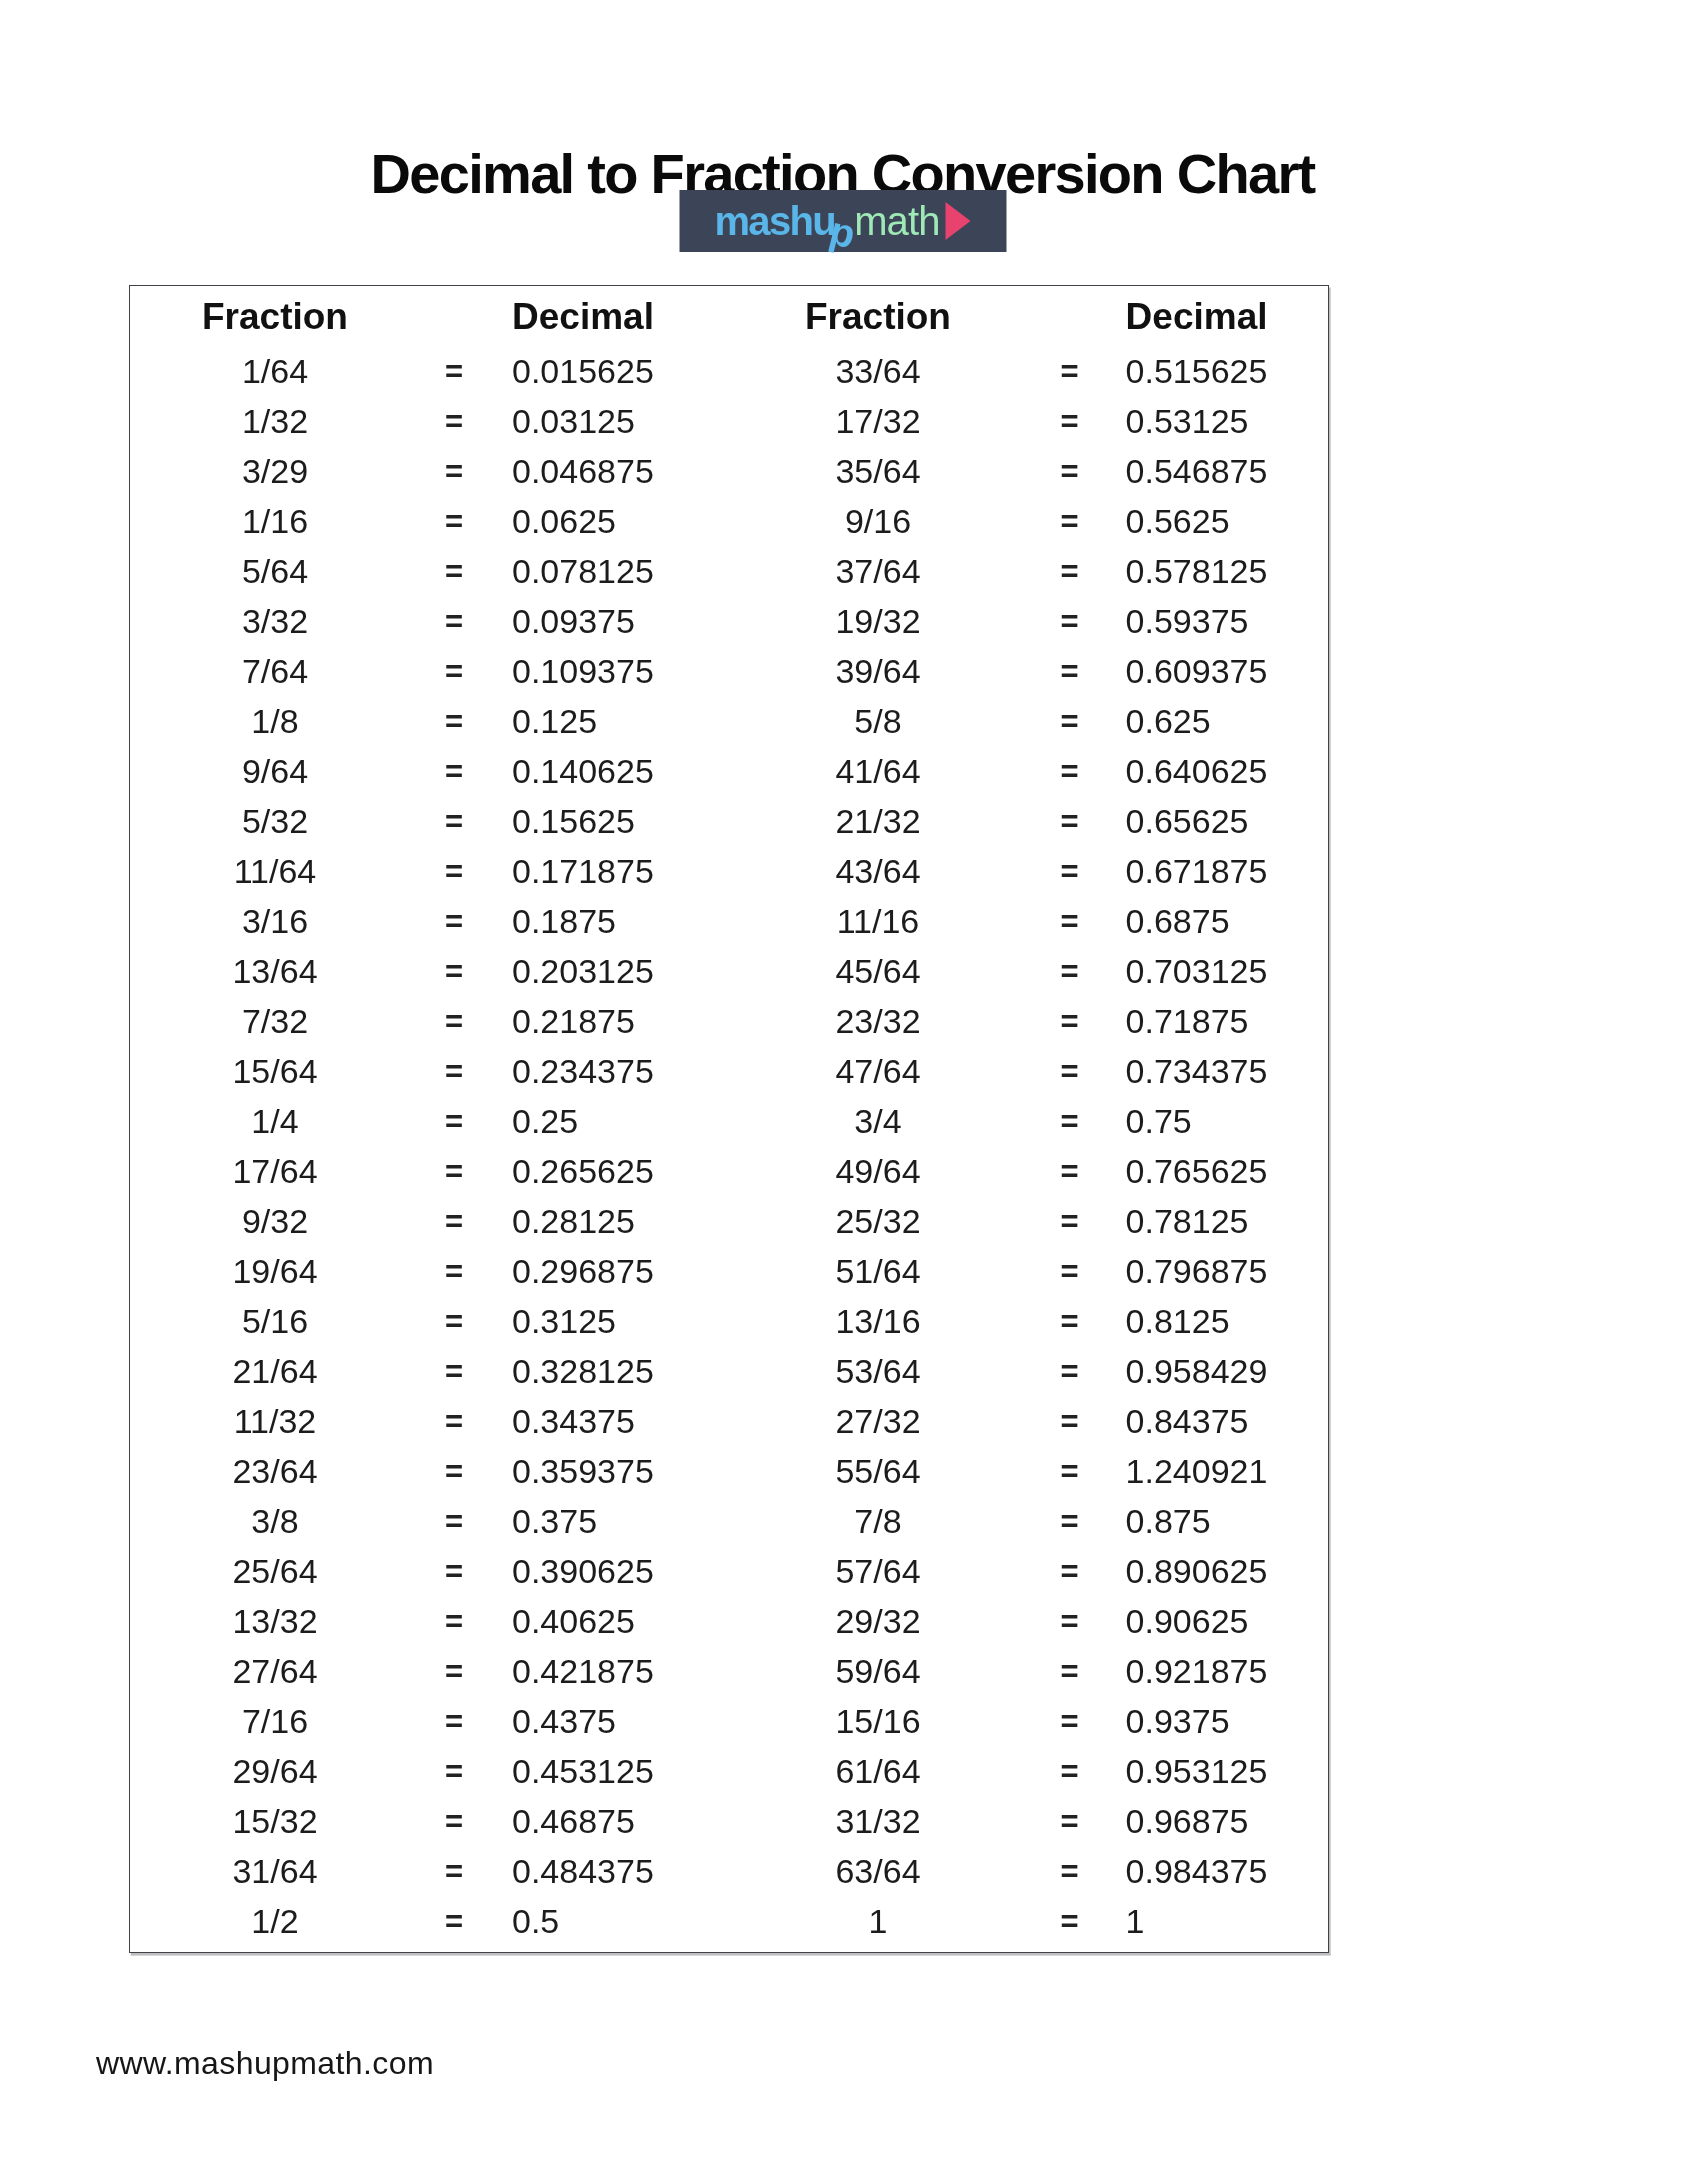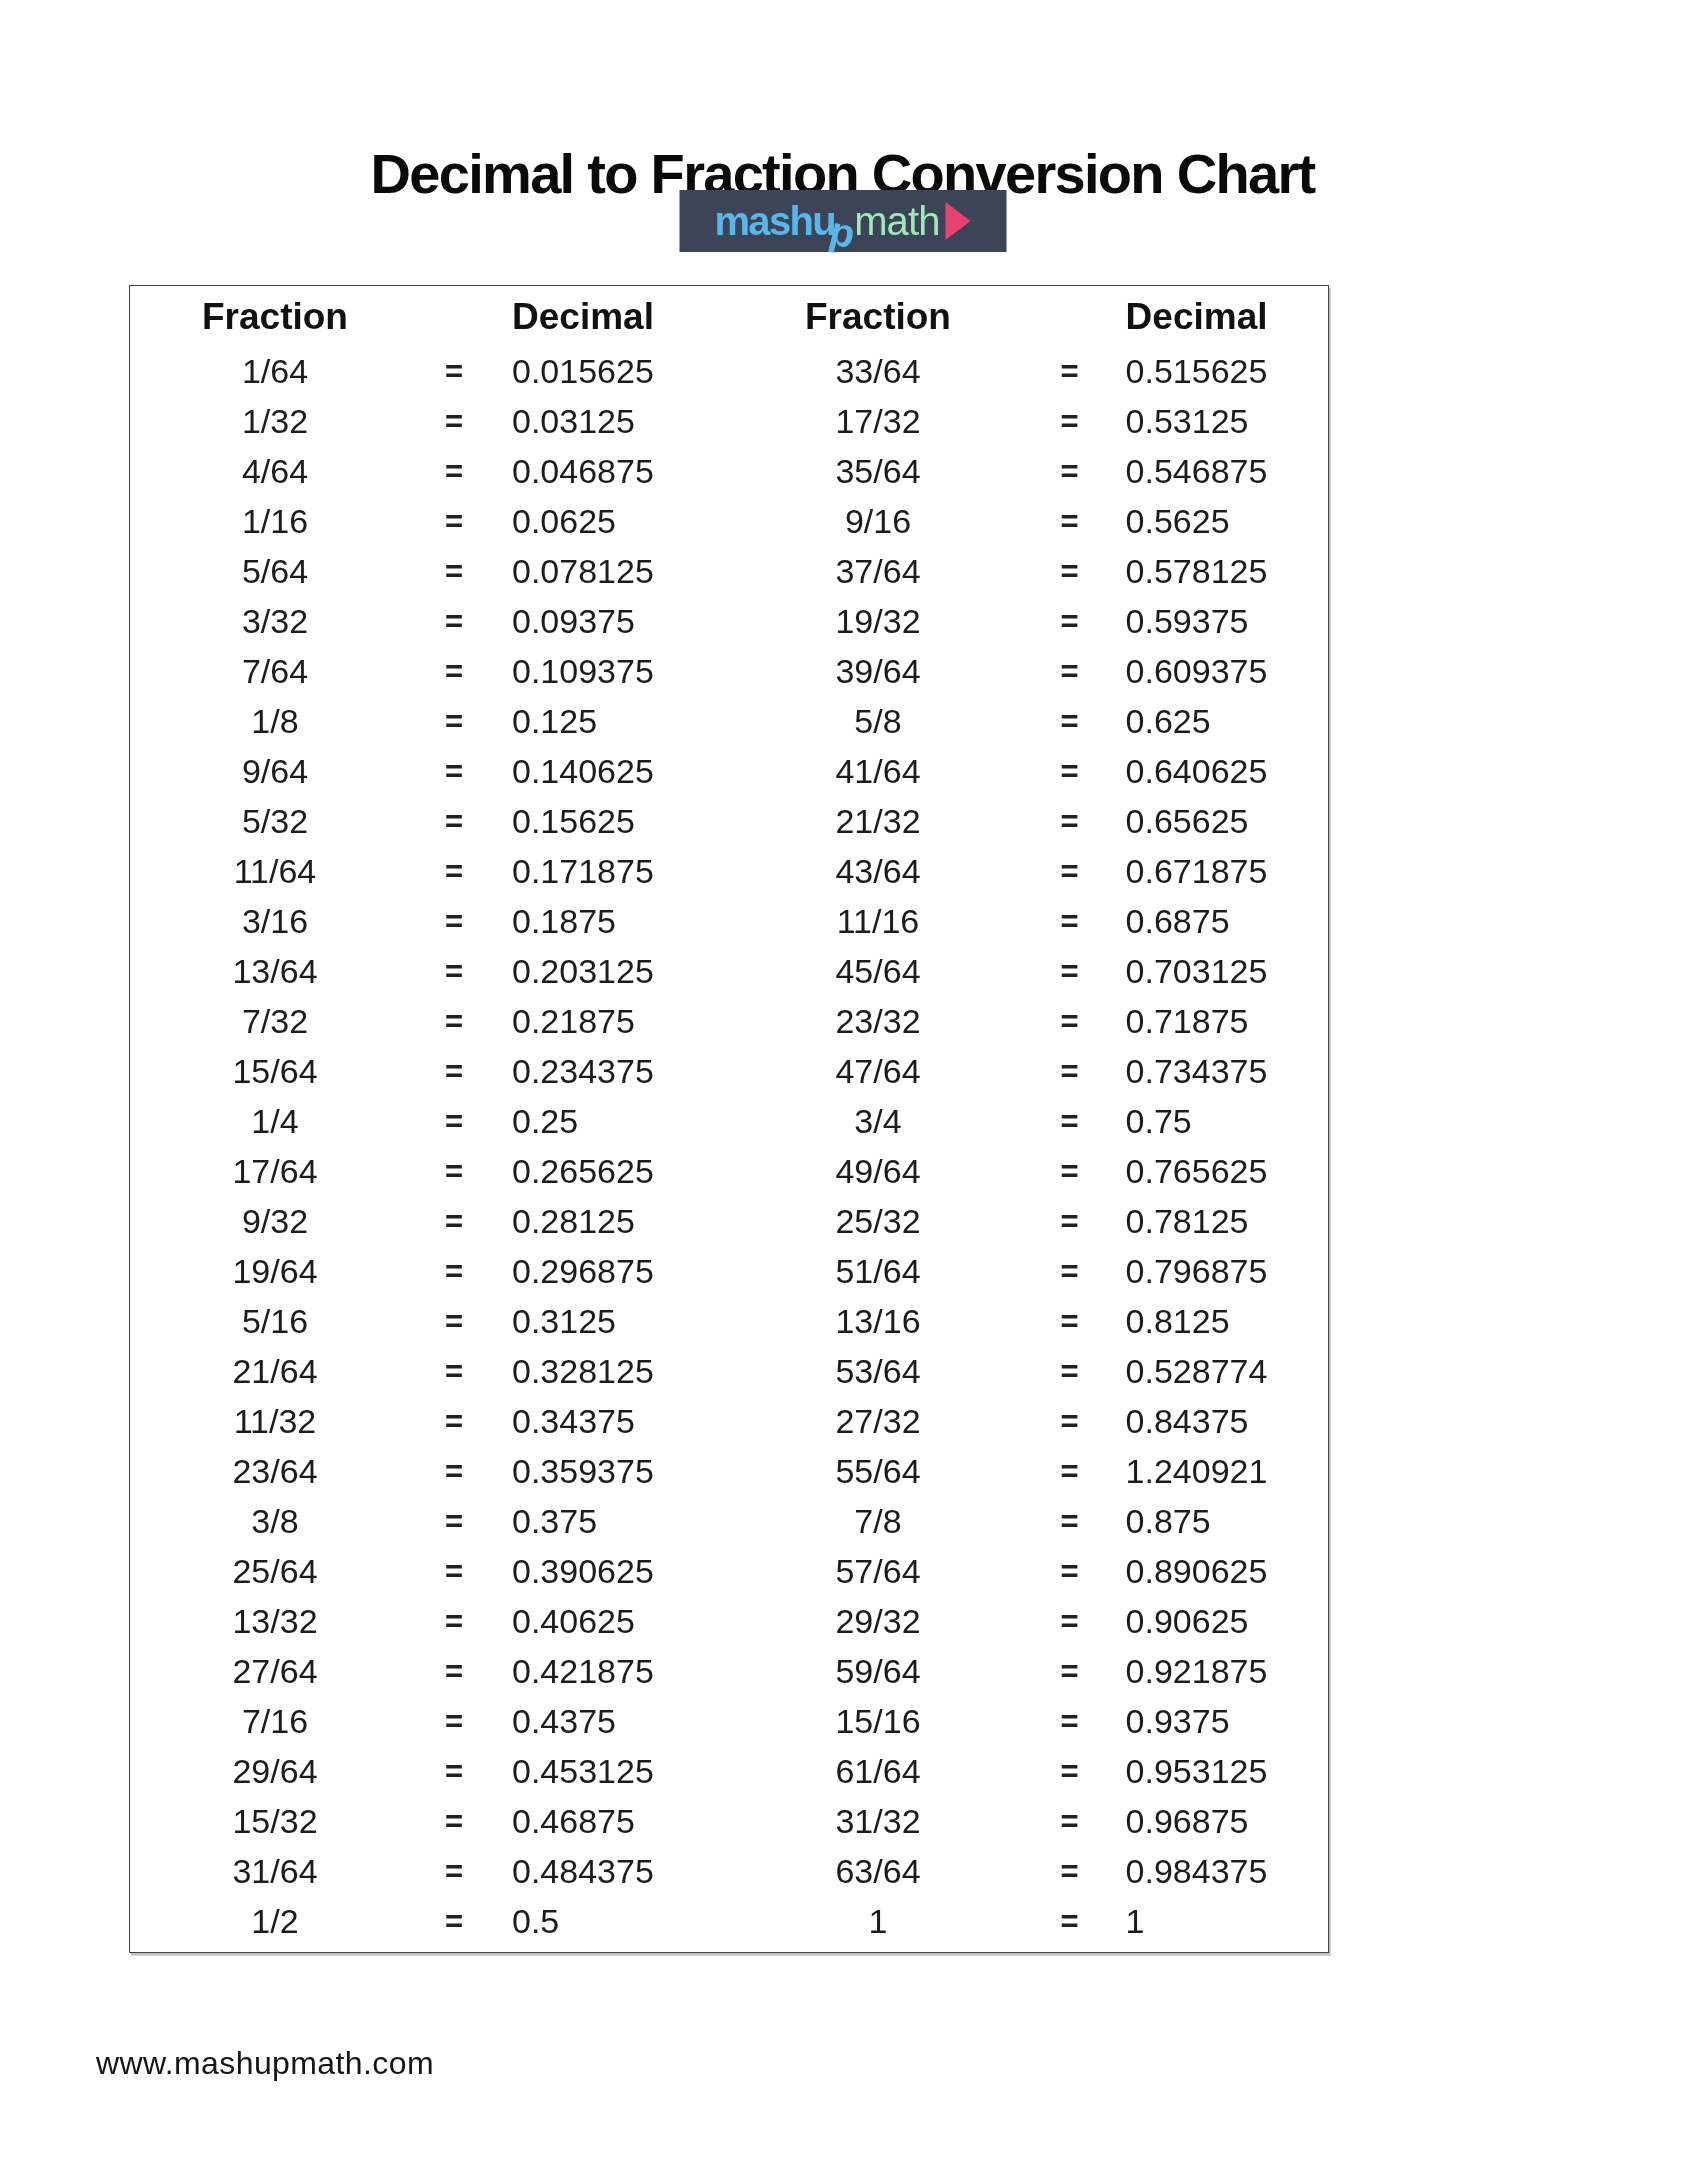--- a/index.html
+++ b/index.html
@@ -87,21 +87,21 @@
         <span class="cell frac">1/64</span>
         <span class="cell eq">=</span>
         <span class="cell dec">0.015625</span>
       </div>
         <div class="row">
         <span class="cell frac">1/32</span>
         <span class="cell eq">=</span>
         <span class="cell dec">0.03125</span>
       </div>
         <div class="row">
-        <span class="cell frac">4/64</span>
+        <span class="cell frac">3/29</span>
         <span class="cell eq">=</span>
         <span class="cell dec">0.046875</span>
       </div>
         <div class="row">
         <span class="cell frac">1/16</span>
         <span class="cell eq">=</span>
         <span class="cell dec">0.0625</span>
       </div>
         <div class="row">
         <span class="cell frac">5/64</span>
@@ -349,21 +349,21 @@
         <span class="cell dec">0.796875</span>
       </div>
         <div class="row">
         <span class="cell frac">13/16</span>
         <span class="cell eq">=</span>
         <span class="cell dec">0.8125</span>
       </div>
         <div class="row">
         <span class="cell frac">53/64</span>
         <span class="cell eq">=</span>
-        <span class="cell dec">0.528774</span>
+        <span class="cell dec">0.958429</span>
       </div>
         <div class="row">
         <span class="cell frac">27/32</span>
         <span class="cell eq">=</span>
         <span class="cell dec">0.84375</span>
       </div>
         <div class="row">
         <span class="cell frac">55/64</span>
         <span class="cell eq">=</span>
         <span class="cell dec">1.240921</span>

